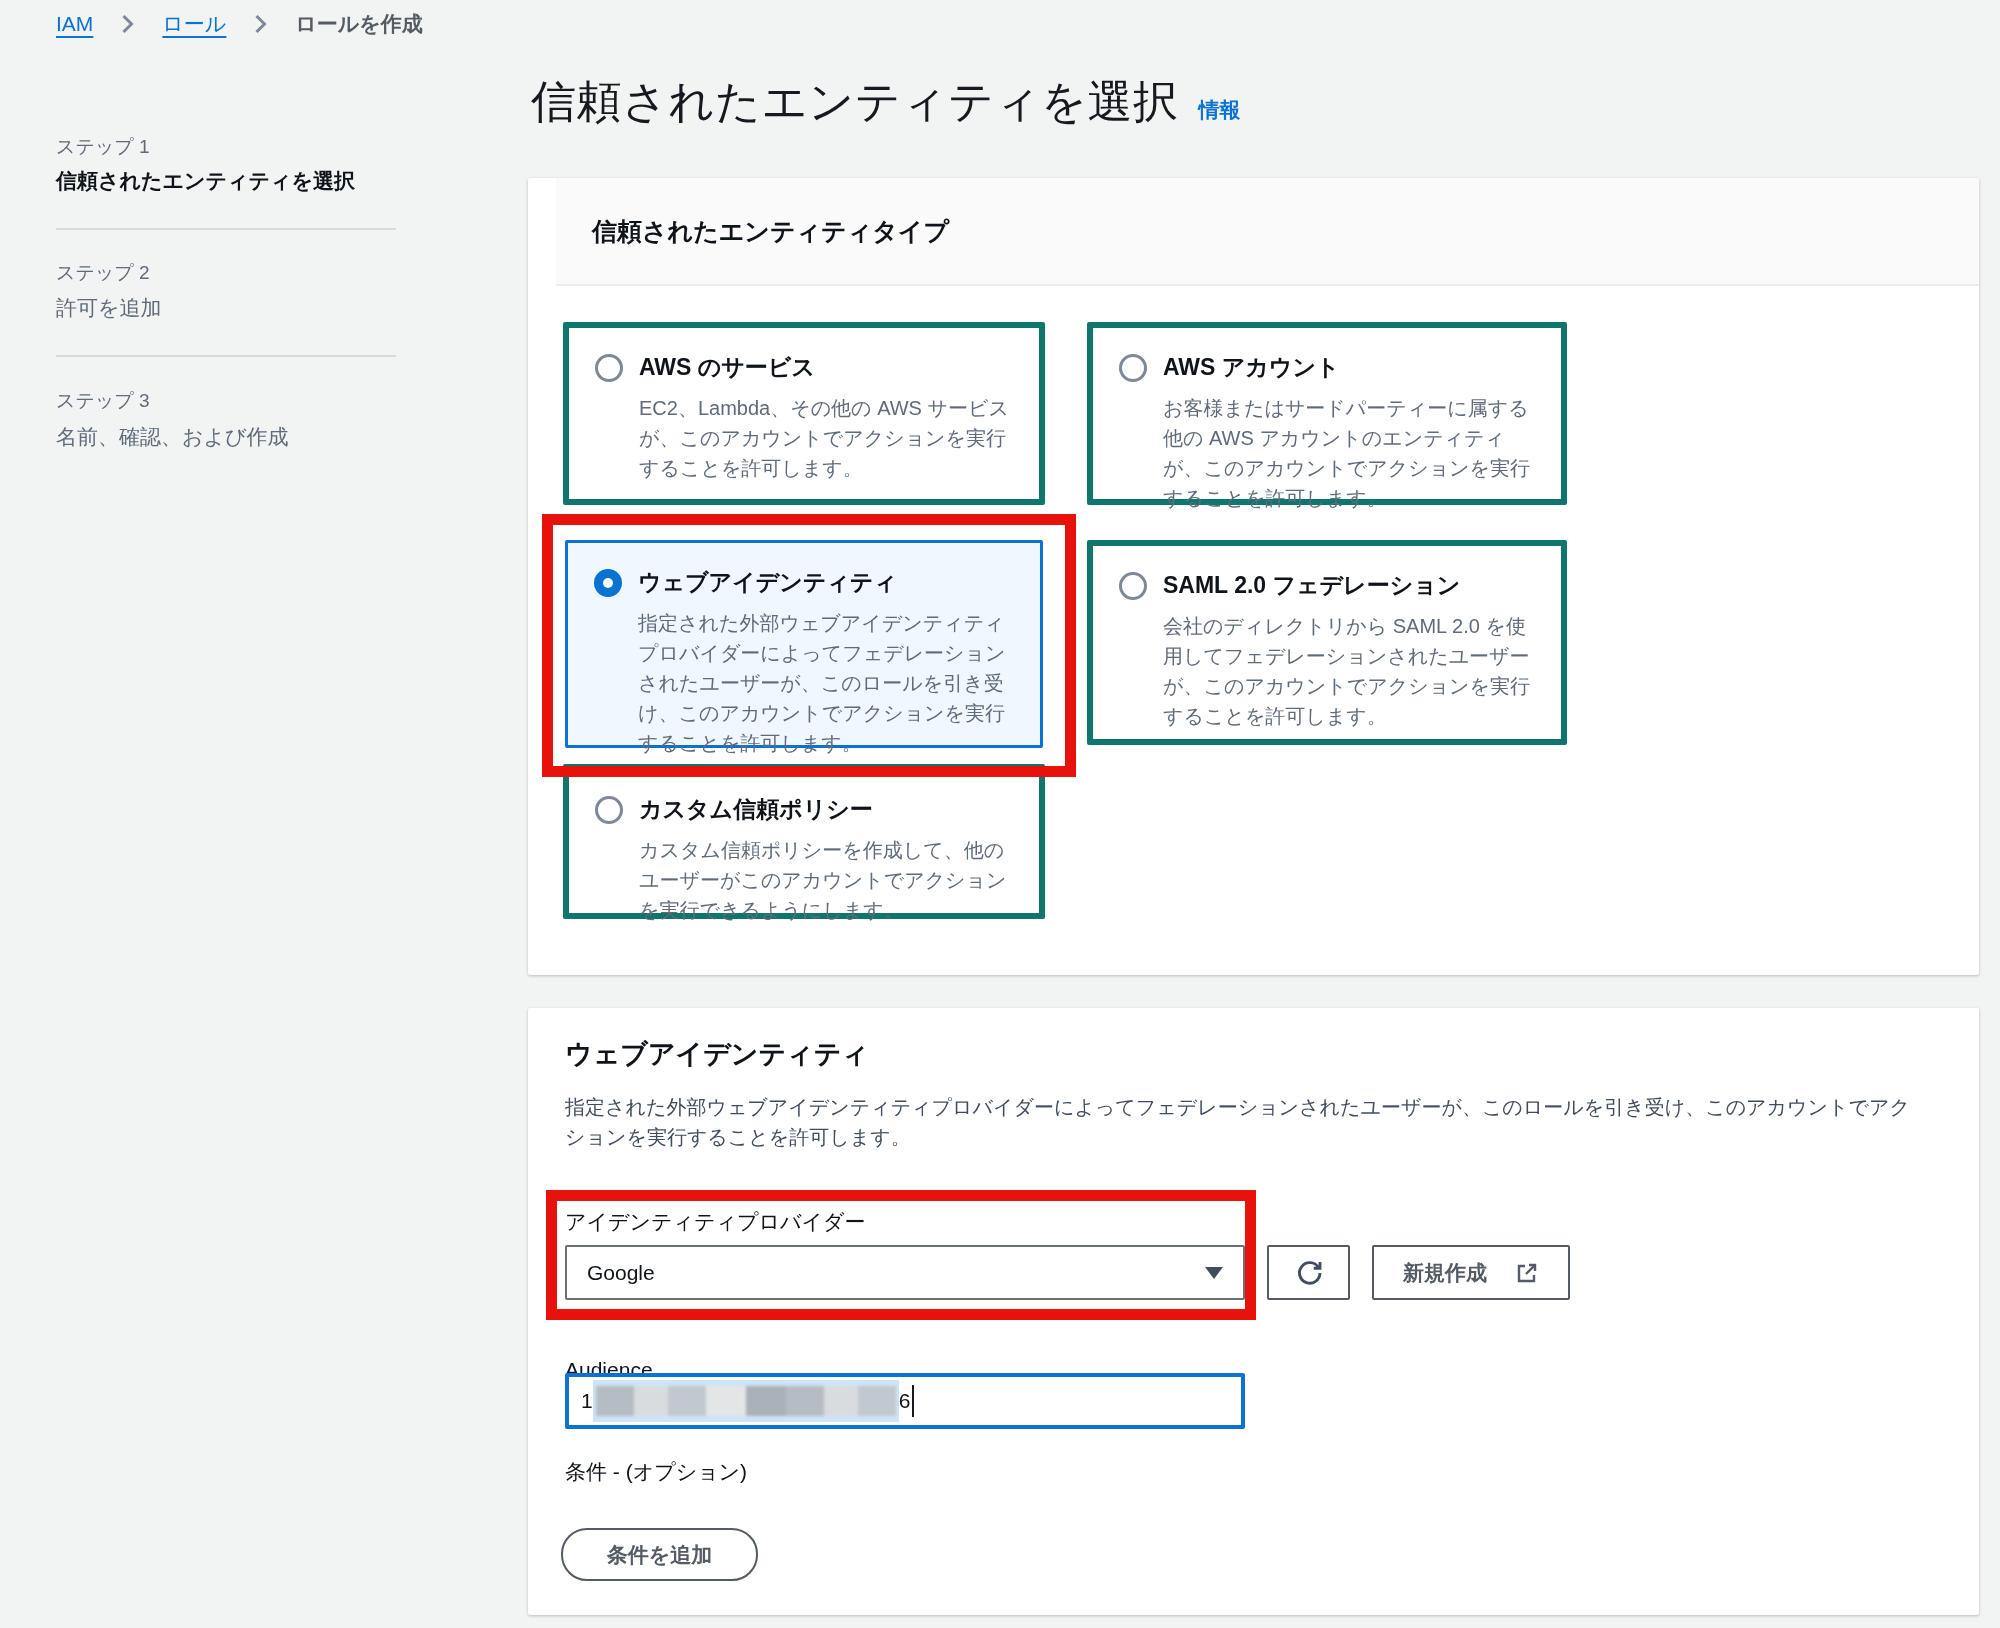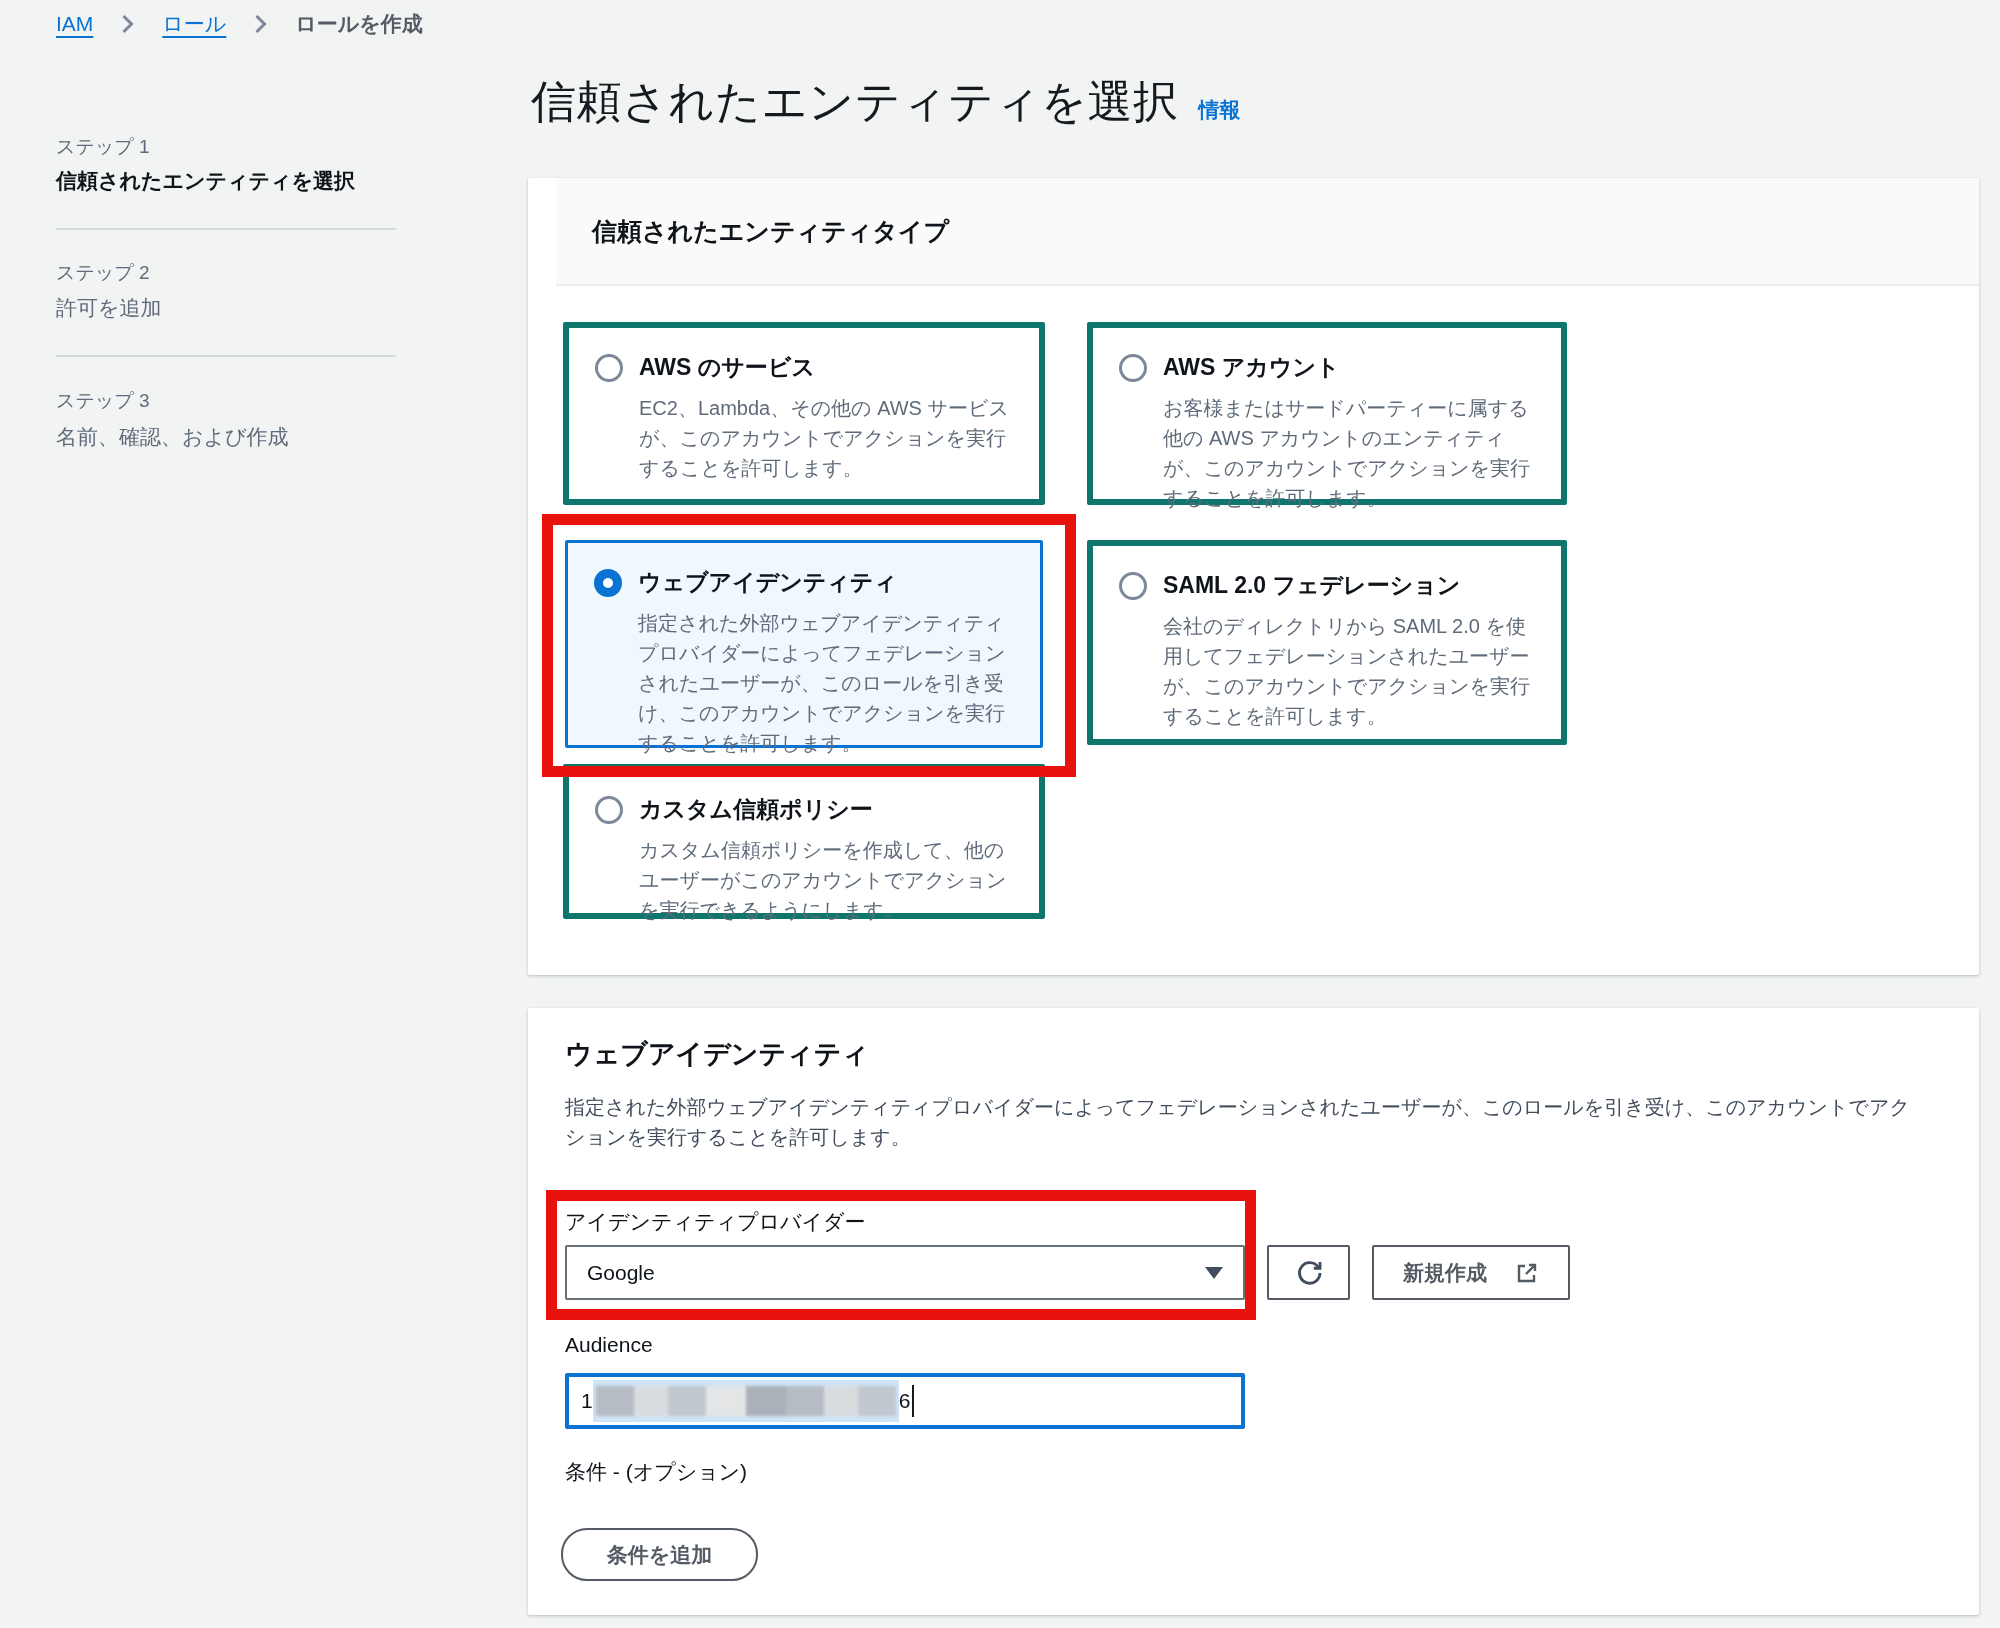--- a/index.html
+++ b/index.html
@@ -67,21 +67,21 @@
   .select { position:absolute; left:37px; top:237px; width:680px; height:55px; background:#fff;
             border:2px solid #687078; border-radius:2px; display:flex; align-items:center;
             justify-content:space-between; padding:0 20px; box-sizing:border-box; font-size:21px; cursor:pointer; }
   .caret-down { width:0; height:0; border-left:9px solid transparent; border-right:9px solid transparent;
                 border-top:12px solid #414d5c; }
   .btn { position:absolute; background:#fff; border:2px solid #545b64; border-radius:2px; color:#545b64;
          font-weight:bold; font-size:21px; display:flex; align-items:center; justify-content:center;
          gap:28px; box-sizing:border-box; cursor:pointer; }
   #refresh-btn { left:739px; top:237px; width:83px; height:55px; }
   #new-btn { left:844px; top:237px; width:198px; height:55px; }
-  #audience-label { left:37px; top:325px; }
+  #audience-label { left:37px; top:350px; }
   .text-input { position:absolute; left:37px; top:365px; width:680px; height:56px; border:4px solid #0972d3;
                 border-radius:2px; background:#fff; display:flex; align-items:center; padding:0 12px;
                 box-sizing:border-box; font-size:21px; cursor:text; }
   .redact { display:inline-flex; align-items:center; height:42px; background:#cfe4f6; padding:0 3px; }
   .mosaic { width:300px; height:30px;
             background:repeating-linear-gradient(90deg,#b6bcc3 0 38px,#d9dcdf 38px 72px,#c2c8cf 72px 110px,#e3e5e7 110px 150px,#aab1b9 150px 190px);
             filter:blur(1.5px); }
   .cursor { width:2px; height:32px; background:#16191f; margin-left:2px; }
   #cond-label { left:37px; top:450px; }
   #add-cond-btn { left:33px; top:520px; width:197px; height:53px;border-radius:26px; }

